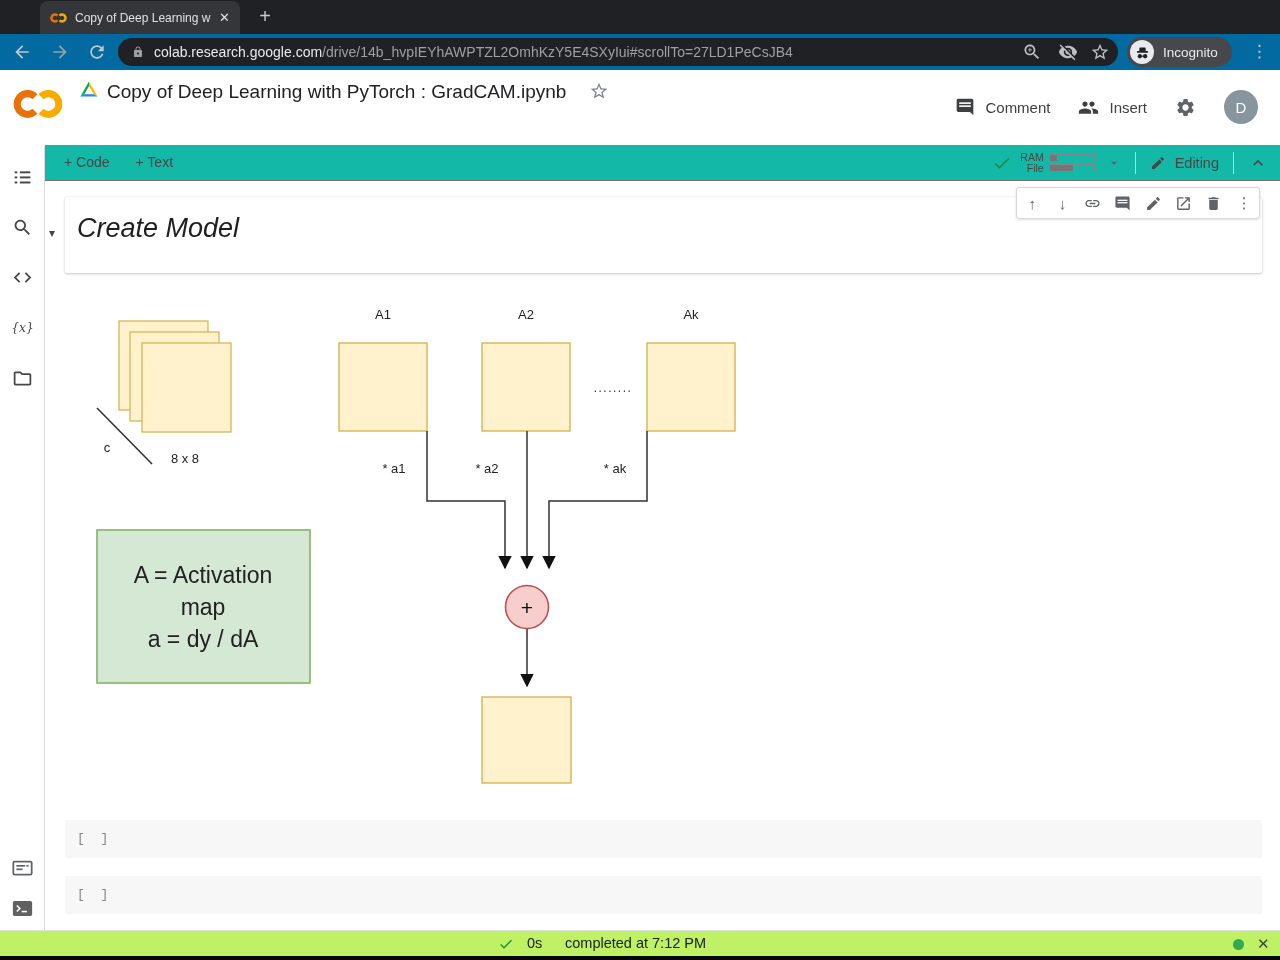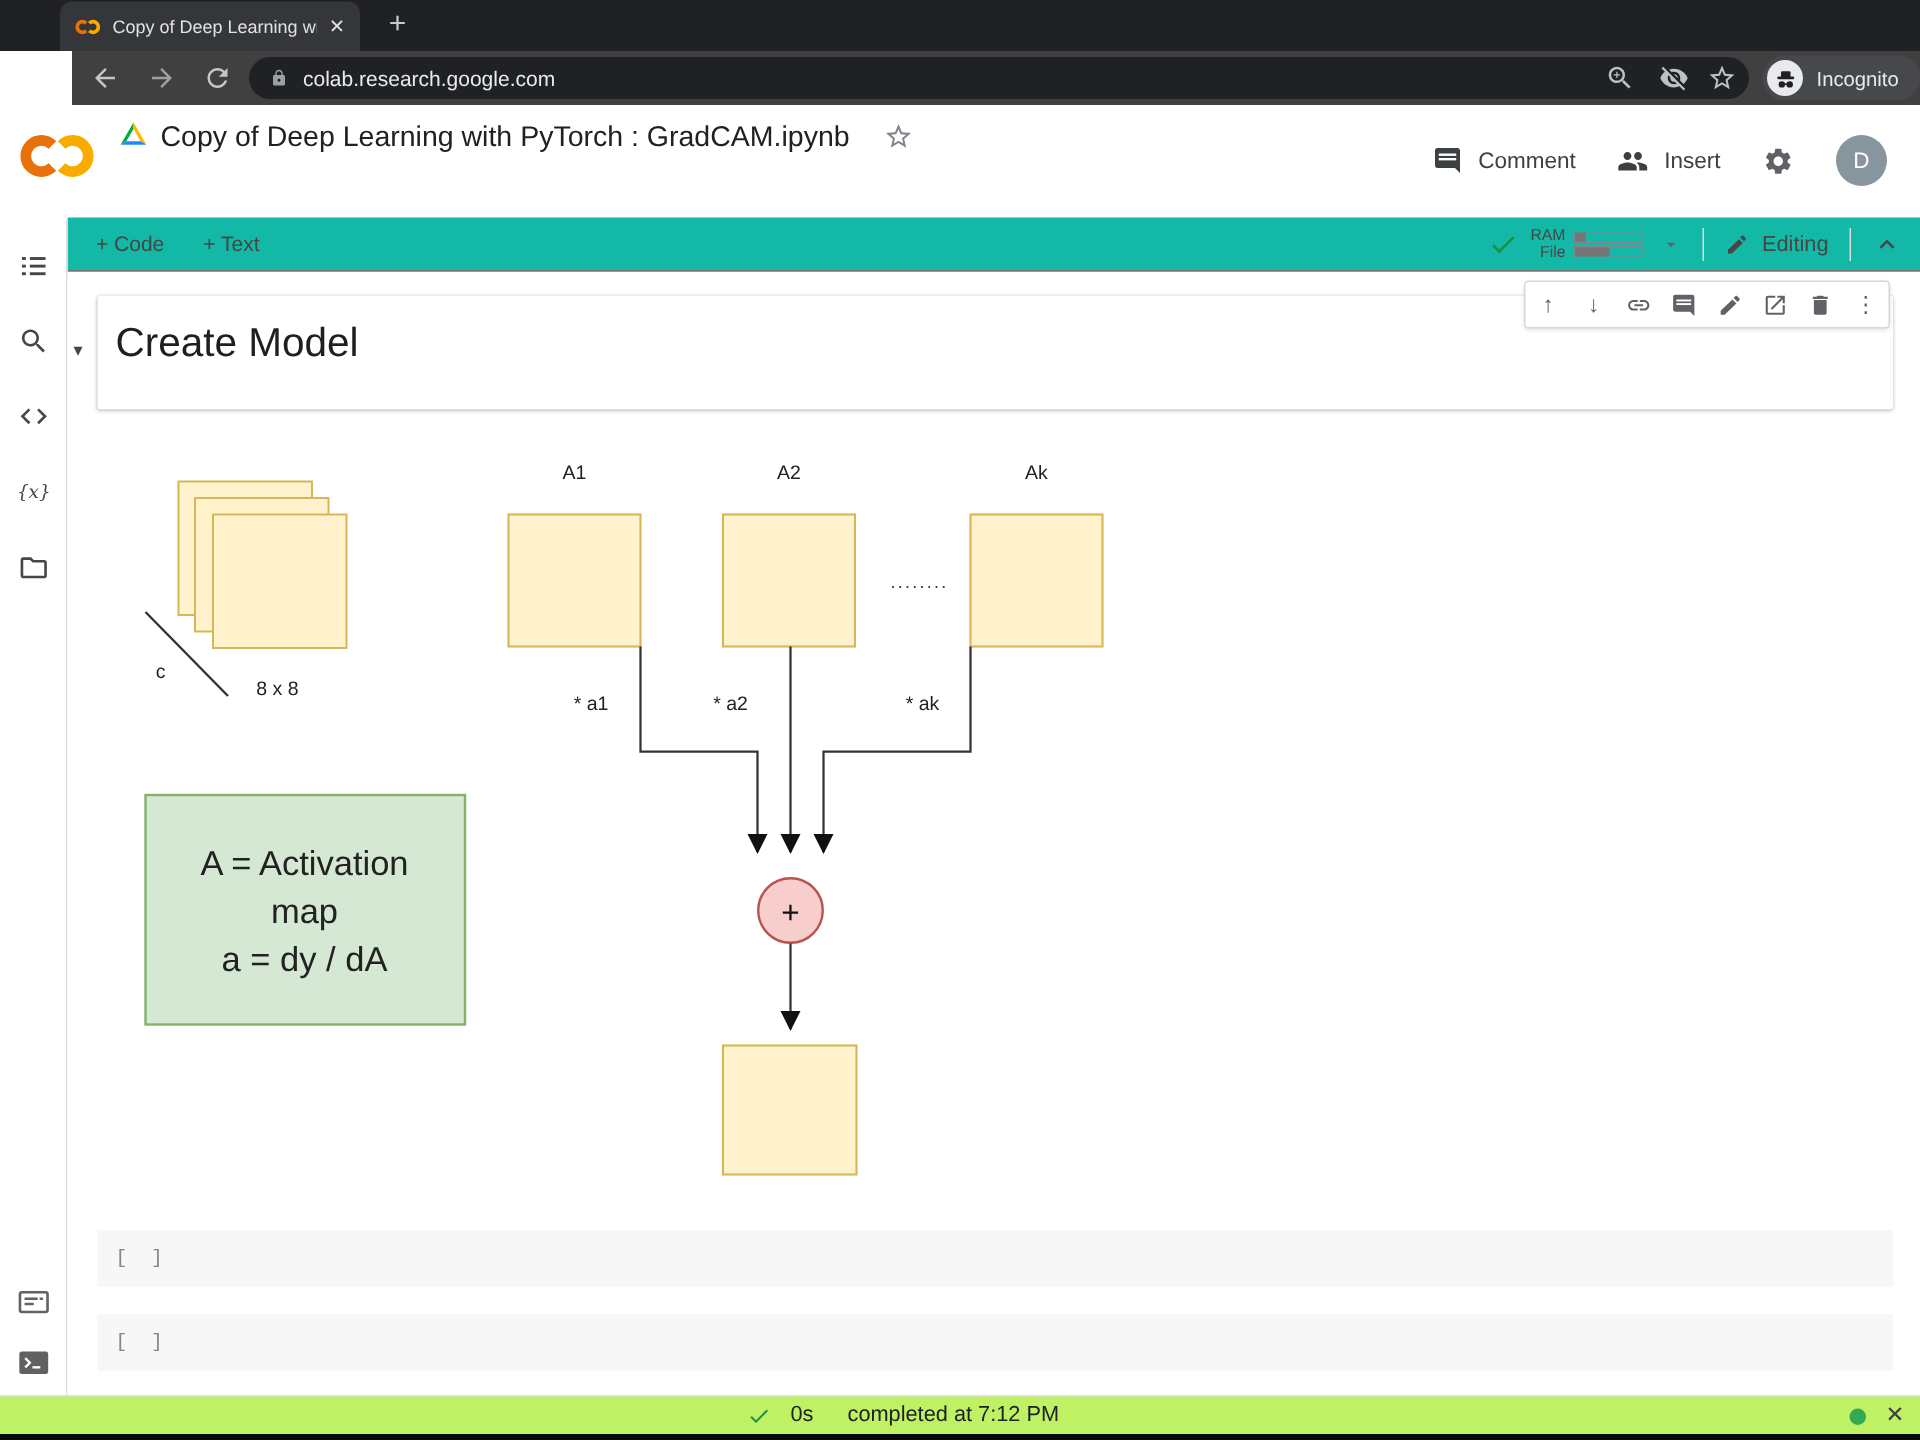--- a/index.html
+++ b/index.html
@@ -8,21 +8,21 @@
   
   .tabstrip{position:absolute;top:0;left:0;right:0;height:34px;background:#202124;}
   .tab{position:absolute;left:40px;top:1px;width:200px;height:33px;background:#35363A;
        border-radius:8px 8px 0 0;display:flex;align-items:center;gap:8px;
        padding:0 10px;box-sizing:border-box;color:#DFE1E5;font-size:12px;}
   .tab-title{flex:1;white-space:nowrap;overflow:hidden;}
   .tab-close{color:#DFE1E5;font-size:13px;cursor:default;}
   .newtab{position:absolute;left:252px;top:4px;width:26px;height:26px;color:#C8CACD;
           font-size:20px;line-height:25px;text-align:center;font-weight:300;}
   
-  .chrome-bar{position:absolute;top:34px;left:0;right:0;height:36px;background:#404040;margin-left:48px;}
+  .chrome-bar{position:absolute;top:34px;left:0;right:0;height:36px;background:#0369a1;}
   .nav-ico{position:absolute;top:8px;width:20px;height:20px;}
   .omnibox{position:absolute;left:118px;top:4px;width:1000px;height:28px;background:#202124;
            border-radius:14px;display:flex;align-items:center;color:#E8EAED;font-size:14px;}
   .omnibox .lock{margin:0 10px 0 14px;}
   .url-host{color:#E8EAED;}
   .url-path{color:#9AA0A6;}
   .box-ico{position:absolute;top:4px;width:20px;height:20px;}
   .incognito{position:absolute;left:1127px;top:3px;height:30px;border-radius:15px;background:#46484C;
              display:flex;align-items:center;gap:9px;padding:0 14px 0 3px;color:#E8EAED;font-size:13.5px;}
   .incog-circle{width:24px;height:24px;border-radius:50%;background:#E8EAED;
@@ -51,21 +51,21 @@
   .bar-fill{position:absolute;left:0;top:0;bottom:0;background:#757575;}
   .vdiv{width:1px;height:22px;background:#DADCE0;margin:0 14px;}
   .edit-group{display:flex;align-items:flex-end;gap:9px;font-size:14.5px;color:#444746;}
   
   .sidebar{position:absolute;top:146px;left:0;width:45px;bottom:29px;background:#fff;
            border-right:1px solid #DADCE0;box-sizing:border-box;}
   .side-ico{position:absolute;left:12px;width:21px;height:21px;}
   
   .main{position:absolute;left:45px;top:182px;right:0;bottom:29px;background:#fff;}
   .md-cell{position:absolute;left:20px;top:15px;width:1197px;height:76px;background:#fff;
-           border-radius:2px;box-shadow:0 1px 3px rgba(0,0,0,0.22),0 0 1px rgba(0,0,0,0.12);}
+           border-radius:2px;box-shadow:0 1px 3px rgba(0,0,0,0.22),0 0 1px rgba(0,0,0,0.12);font-style:italic;}
   .md-heading{position:absolute;left:12px;top:16px;font-size:27px;color:#1f1f1f;}
   .gutter-caret{position:absolute;left:4px;top:44px;font-size:12px;color:#444746;}
   .cell-toolbar{position:absolute;left:971px;top:5px;width:242px;height:30px;background:#fff;
                 border:1px solid #D7D7D7;border-radius:3px;box-shadow:0 1px 3px rgba(0,0,0,0.12);
                 display:flex;align-items:center;justify-content:space-around;z-index:5;}
   .ct-ico{width:18px;height:18px;display:flex;align-items:center;justify-content:center;
           color:#5F6368;font-size:15px;}
   .diagram{position:absolute;left:0;top:106px;}
   .dlabel{font-size:13px;fill:#222;}
   .dlegend{font-size:23px;fill:#222;}
@@ -109,20 +109,21 @@
       <path d="M4 11h12.17l-5.59-5.59L12 4l8 8-8 8-1.41-1.41L16.17 13H4v-2z" fill="#9AA0A6"></path>
     </svg>
     <svg class="nav-ico" style="left:87px" viewBox="0 0 24 24">
       <path d="M17.65 6.35C16.2 4.9 14.21 4 12 4c-4.42 0-7.99 3.58-8 8s3.57 8 8 8c3.73 0 6.84-2.55 7.73-6h-2.08c-.82 2.33-3.04 4-5.65 4-3.31 0-6-2.69-6-6s2.69-6 6-6c1.66 0 3.14.69 4.22 1.78L13 11h7V4l-2.35 2.35z" fill="#C4C7CA"></path>
     </svg>
     <div class="omnibox">
       <svg class="lock" width="12" height="14" viewBox="0 0 24 24">
         <path d="M18 8h-1V6c0-2.76-2.24-5-5-5S7 3.24 7 6v2H6c-1.1 0-2 .9-2 2v10c0 1.1.9 2 2 2h12c1.1 0 2-.9 2-2V10c0-1.1-.9-2-2-2zm-6 9c-1.1 0-2-.9-2-2s.9-2 2-2 2 .9 2 2-.9 2-2 2zm3.1-9H8.9V6c0-1.71 1.39-3.1 3.1-3.1 1.71 0 3.1 1.39 3.1 3.1v2z" fill="#9AA0A6"></path>
       </svg>
       <span class="url-host">colab.research.google.com</span>
+        <span class="url-path">/drive/14b_hvpIEYhAWPTZL2OmhKzY5E4SXyIui#scrollTo=27LD1PeCsJB4</span>
       <svg class="box-ico" style="right:76px;position:absolute" viewBox="0 0 24 24">
         <path d="M15.5 14h-.79l-.28-.27C15.41 12.59 16 11.11 16 9.5 16 5.91 13.09 3 9.5 3S3 5.91 3 9.5 5.91 16 9.5 16c1.61 0 3.09-.59 4.23-1.57l.27.28v.79l5 4.99L20.49 19l-4.99-5zm-6 0C7.01 14 5 11.99 5 9.5S7.01 5 9.5 5 14 7.01 14 9.5 11.99 14 9.5 14zM12 10h-2v2H9v-2H7V9h2V7h1v2h2v1z" fill="#BDC1C6"></path>
       </svg>
       <svg class="box-ico" style="right:40px;position:absolute" viewBox="0 0 24 24">
         <path d="M12 7c2.76 0 5 2.24 5 5 0 .65-.13 1.26-.36 1.83l2.92 2.92c1.51-1.26 2.7-2.89 3.43-4.75-1.73-4.39-6-7.5-11-7.5-1.4 0-2.74.25-3.98.7l2.16 2.16C10.74 7.13 11.35 7 12 7zM2 4.27l2.28 2.28.46.46C3.08 8.3 1.78 10.02 1 12c1.73 4.39 6 7.5 11 7.5 1.55 0 3.03-.3 4.38-.84l.42.42L19.73 22 21 20.73 3.27 3 2 4.27zM7.53 9.8l1.55 1.55c-.05.21-.08.43-.08.65 0 1.66 1.34 3 3 3 .22 0 .44-.03.65-.08l1.55 1.55c-.67.33-1.41.53-2.2.53-2.76 0-5-2.24-5-5 0-.79.2-1.53.53-2.2zm4.31-.78 3.15 3.15.02-.16c0-1.66-1.34-3-3-3l-.17.01z" fill="#BDC1C6"></path>
       </svg>
       <svg class="box-ico" style="right:8px;position:absolute" viewBox="0 0 24 24">
         <path d="M22 9.24l-7.19-.62L12 2 9.19 8.63 2 9.24l5.46 4.73L5.82 21 12 17.27 18.18 21l-1.63-7.03L22 9.24zM12 15.4l-3.76 2.27 1-4.28-3.32-2.88 4.38-.38L12 6.1l1.71 4.04 4.38.38-3.32 2.88 1 4.28L12 15.4z" fill="#BDC1C6"></path>
       </svg>
     </div>

